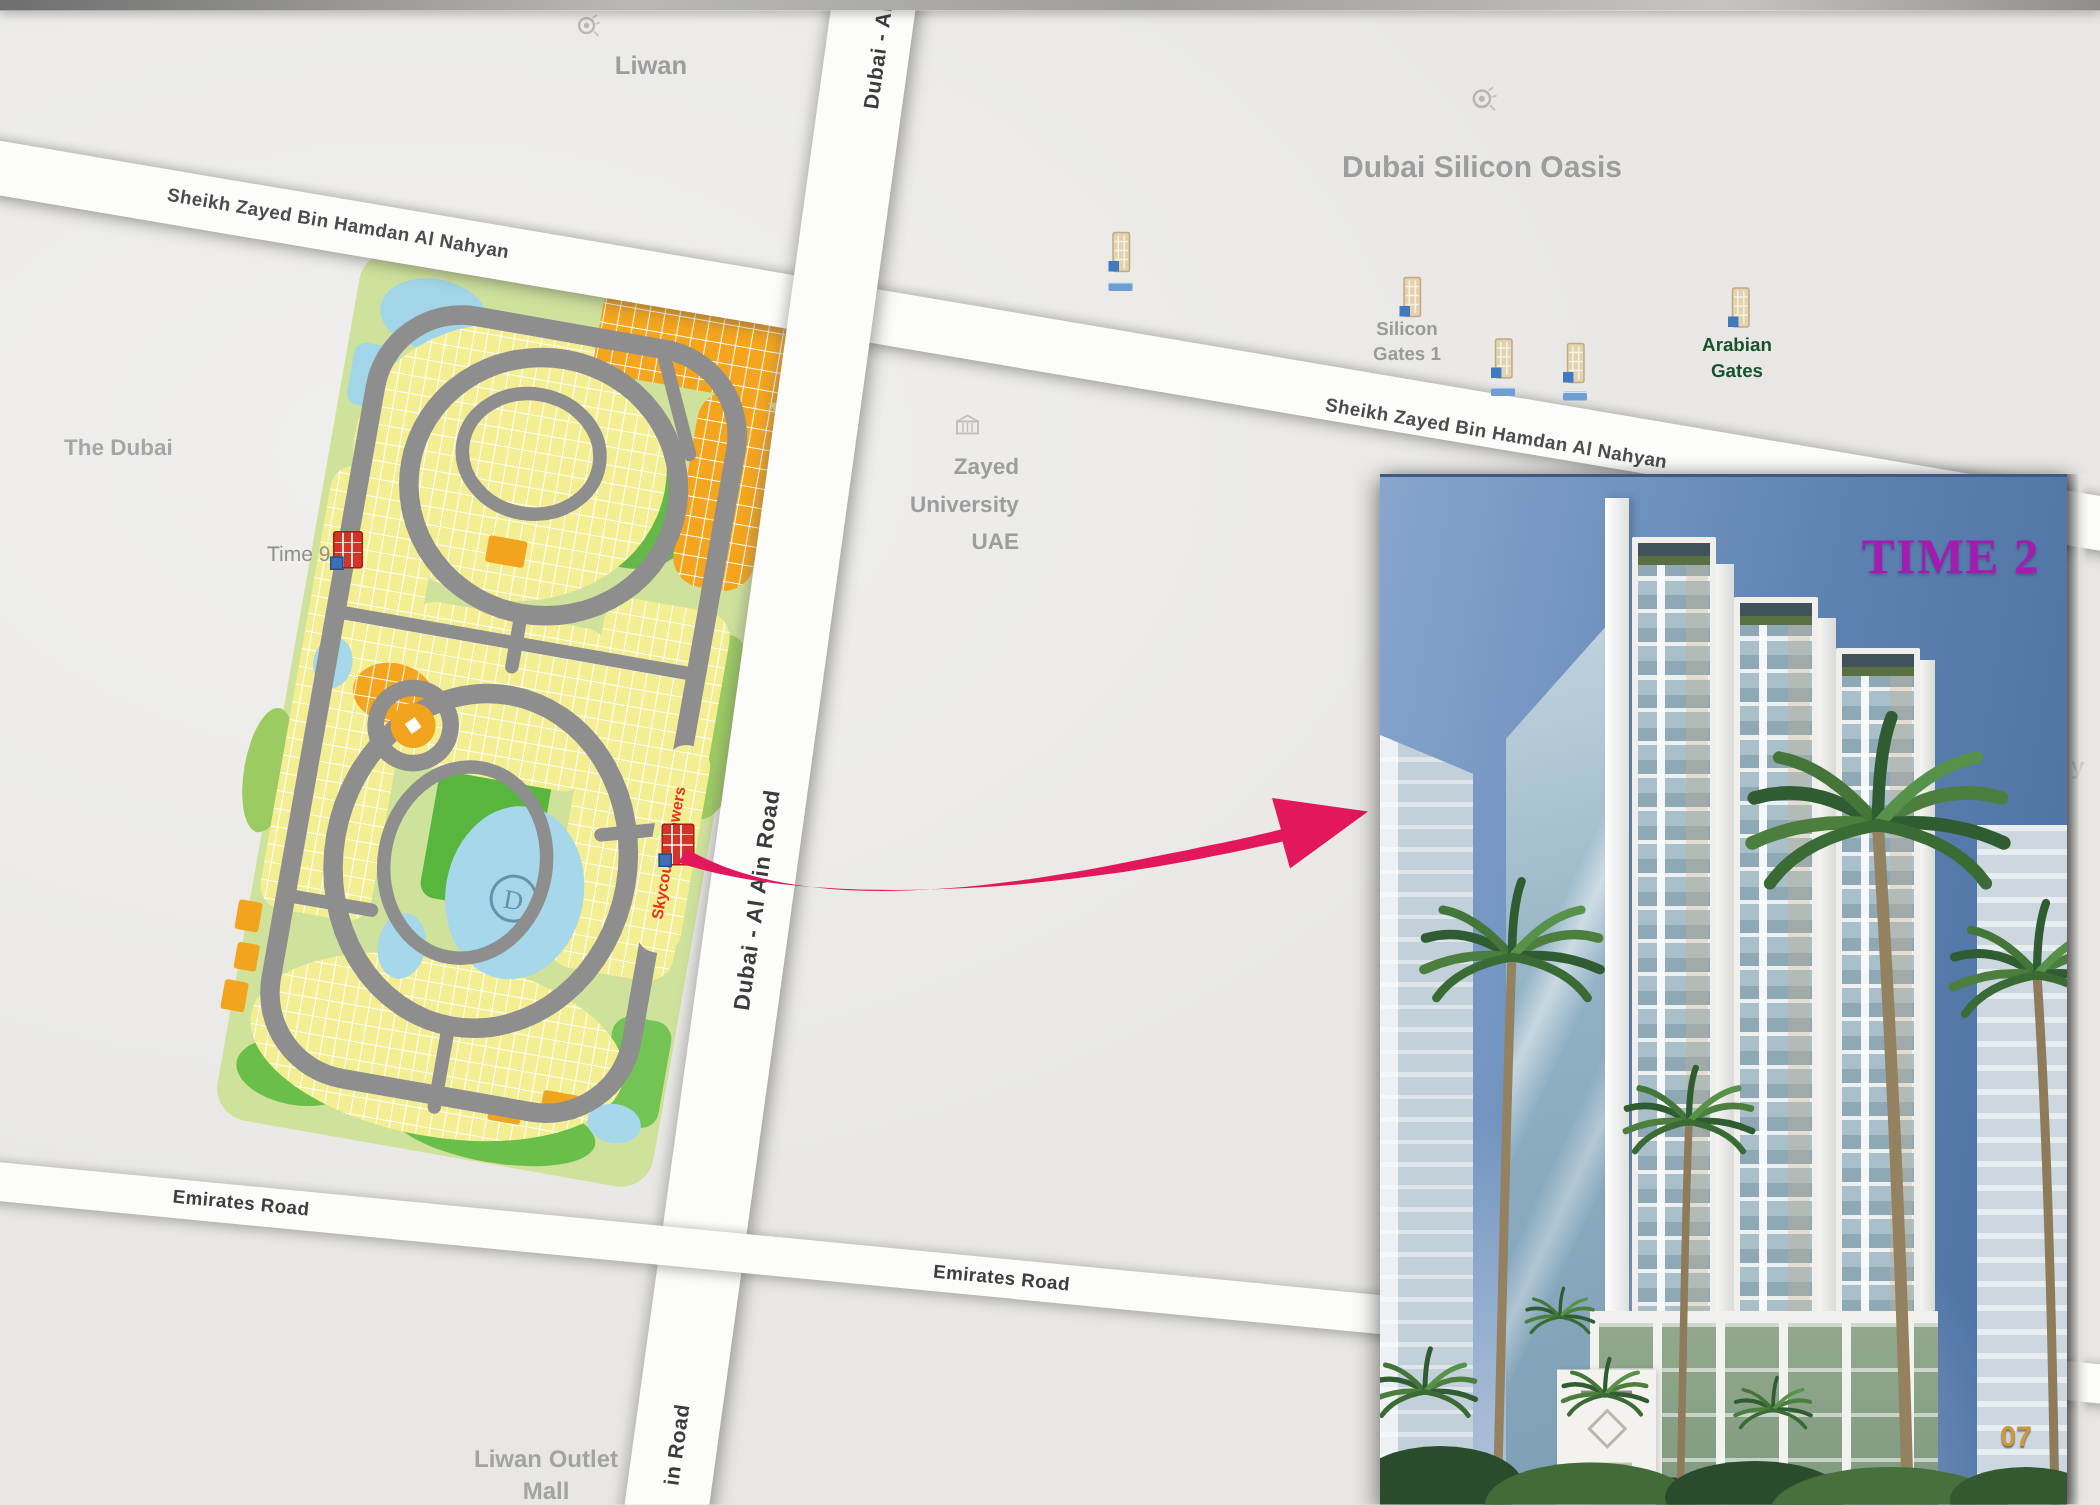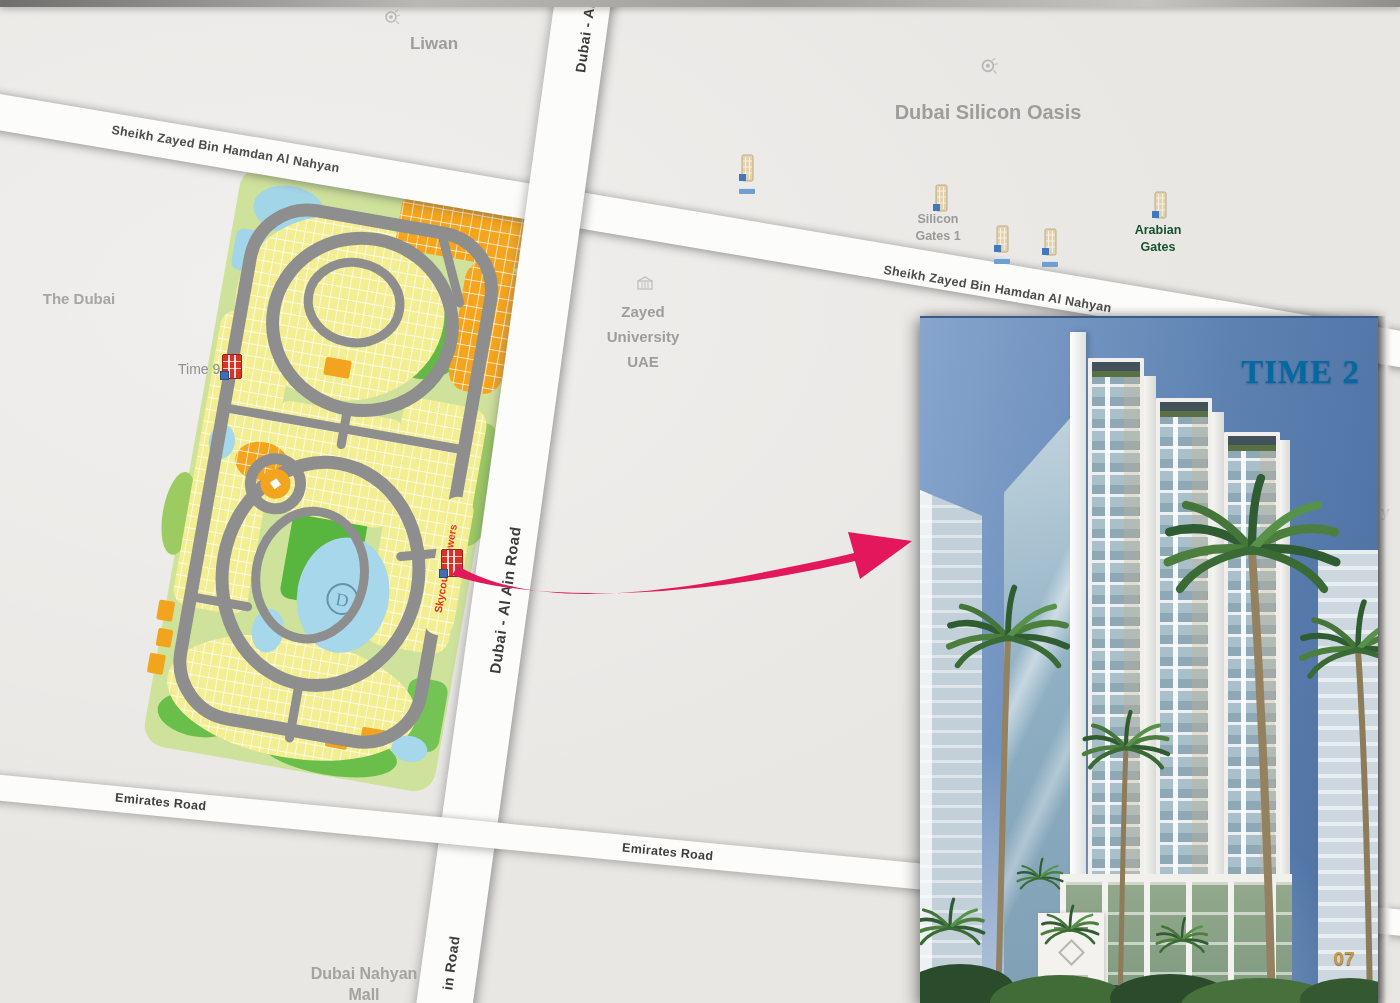--- a/index.html
+++ b/index.html
@@ -39,21 +39,21 @@
   .rl-b1{left:585px;top:38px;transform:translate(-50%,-50%) rotate(-82deg);}
   .rl-b2{left:505px;top:600px;transform:translate(-50%,-50%) rotate(-82deg);font-size:15px;}
   .rl-b3{left:451px;top:963px;transform:translate(-50%,-50%) rotate(-82deg);}
 
   
   .place{position:absolute;color:#9d9d9d;font-weight:600;z-index:3;text-align:center;
     white-space:nowrap;}
   .pl-liwan{left:392px;top:34px;transform:translateX(-50%);font-size:17px;margin-left:42px;}
   .pl-dso{left:988px;top:101px;transform:translateX(-50%);font-size:20px;}
   .pl-centro{left:79px;top:290px;transform:translateX(-50%);font-size:15px;color:#a6a6a6;}
-  .pl-zayed{left:643px;top:299px;transform:translateX(-50%);font-size:15px;line-height:25px;}
+  .pl-zayed{left:643px;top:299px;transform:translateX(-50%);font-size:15px;line-height:25px;text-align:right;}
   .pl-time1{left:178px;top:361px;font-size:14px;color:#8f8f8f;font-weight:500;}
   .pl-sg{left:938px;top:211px;transform:translateX(-50%);font-size:12.5px;line-height:17px;color:#9a9a9a;}
   .pl-ag{left:1158px;top:222px;transform:translateX(-50%);font-size:12.5px;line-height:17px;color:#14532d;}
   .pl-outlet{left:364px;top:963px;transform:translateX(-50%);font-size:16px;line-height:21px;color:#a3a3a3;}
   .pl-y{left:1381px;top:503px;font-size:15px;color:#9a9a9a;z-index:4;font-weight:600;}
 
   
   .poi-ico{position:absolute;z-index:3;opacity:.55;}
   .tower-ico{position:absolute;z-index:3;}
   .tower-cap{position:absolute;z-index:3;width:16px;height:6px;border-radius:1px;
@@ -122,21 +122,21 @@
       linear-gradient(#93a88c,#7e9a80);}
   .podium::after{content:"";position:absolute;left:0;right:0;bottom:0;height:20px;background:#35423f;}
   .logo-wall{left:118px;top:595px;width:66px;height:92px;background:#f3f2ee;
     box-shadow:2px 0 4px rgba(0,0,0,.15);}
   .logo-wall::before{content:"";position:absolute;left:24px;top:30px;width:15px;height:15px;
     border:2px solid #b9b6ad;transform:rotate(45deg);}
   .logo-wall::after{content:"";position:absolute;left:16px;top:62px;width:34px;height:3px;
     background:#c4c1ba;box-shadow:0 8px 0 #ccc9c2, 0 -48px 0 #8d8a84;}
   .palms{left:0;top:0;}
   .inset-title{position:absolute;right:18px;top:36px;z-index:8;
-    font-family:"Liberation Serif", serif;font-weight:700;font-size:33px;color:#0369a1;
+    font-family:"Liberation Serif", serif;font-weight:700;font-size:33px;color:#a21caf;
     letter-spacing:1px;text-shadow:0 1px 2px rgba(30,50,90,.4);}
   .inset-page{position:absolute;left:404px;top:630px;width:40px;z-index:8;text-align:center;
     font-size:19px;font-weight:700;color:#cf9838;text-shadow:0 1px 1px rgba(0,0,0,.5);}
 </style>
 </head>
 <body>
 
 <div class="abs top-strip"></div>
 
 <svg class="abs plan-svg" width="395" height="650" viewBox="0 0 395 650">
@@ -290,21 +290,21 @@
   <rect x="5" y="2" width="11" height="26" rx="1.5" fill="#e2d2b0" stroke="#c2ab84" stroke-width="1"></rect>
   <path d="M8.5,4 V26 M12.5,4 V26 M6,8 H15 M6,14 H15 M6,20 H15" stroke="#f7f1e2" stroke-width="1"></path>
   <rect x="2" y="21" width="7" height="7" fill="#4179bf"></rect>
 </svg>
 <div class="place pl-ag">
   <div>Arabian</div>
   <div>Gates</div>
 </div>
 
 <div class="place pl-outlet">
-  <div>Dubai Nahyan</div>
+  <div>Liwan Outlet</div>
   <div>Mall</div>
 </div>
 
 <div class="place pl-y">y</div>
 
 <svg class="abs arrow-svg" width="500" height="110" viewBox="0 0 500 110">
   <path d="M28,56 C90,92 190,92 330,63 C370,55 400,49 424,43
            L418,22 L482,31 L430,69 L425,51
            C372,63 312,75 232,81 C142,87 70,81 22,65 Z" fill="#e2175c"></path>
 </svg>

